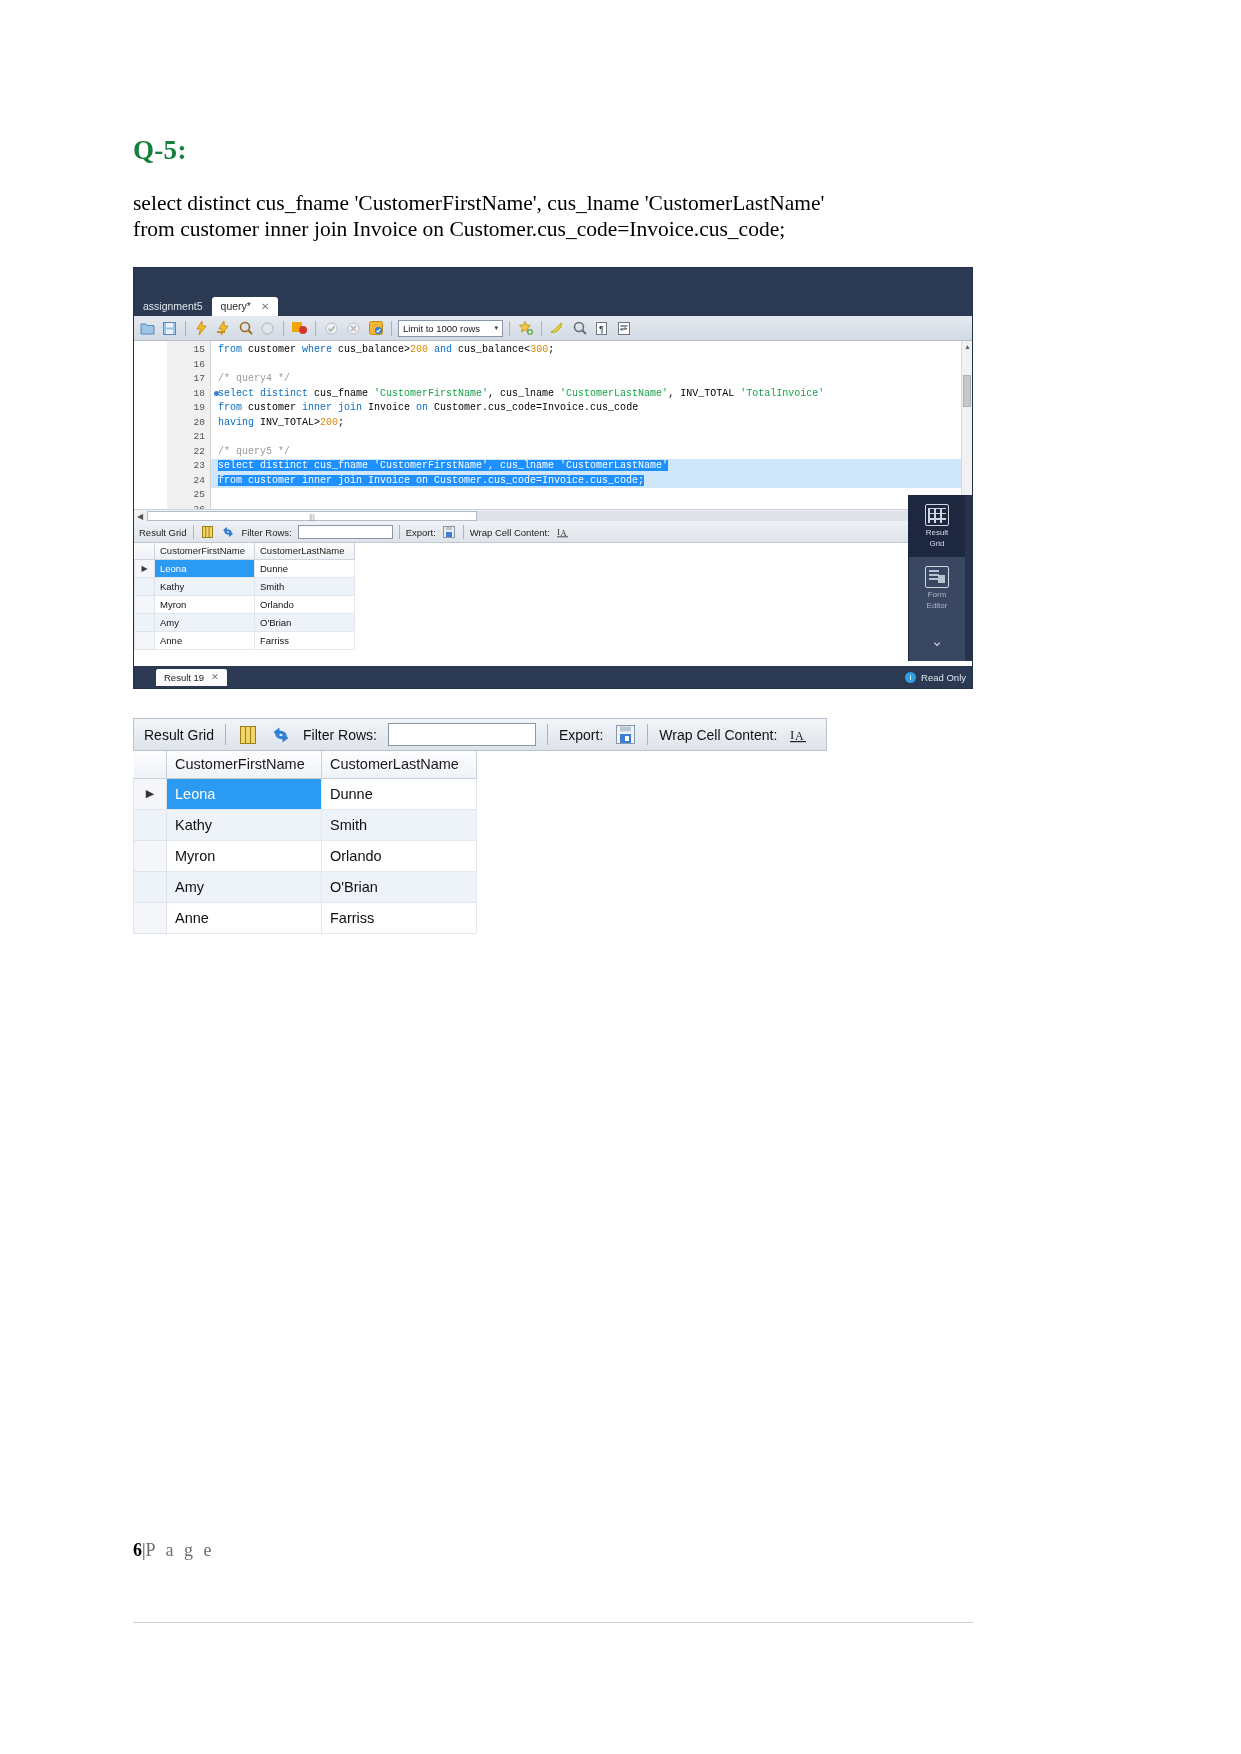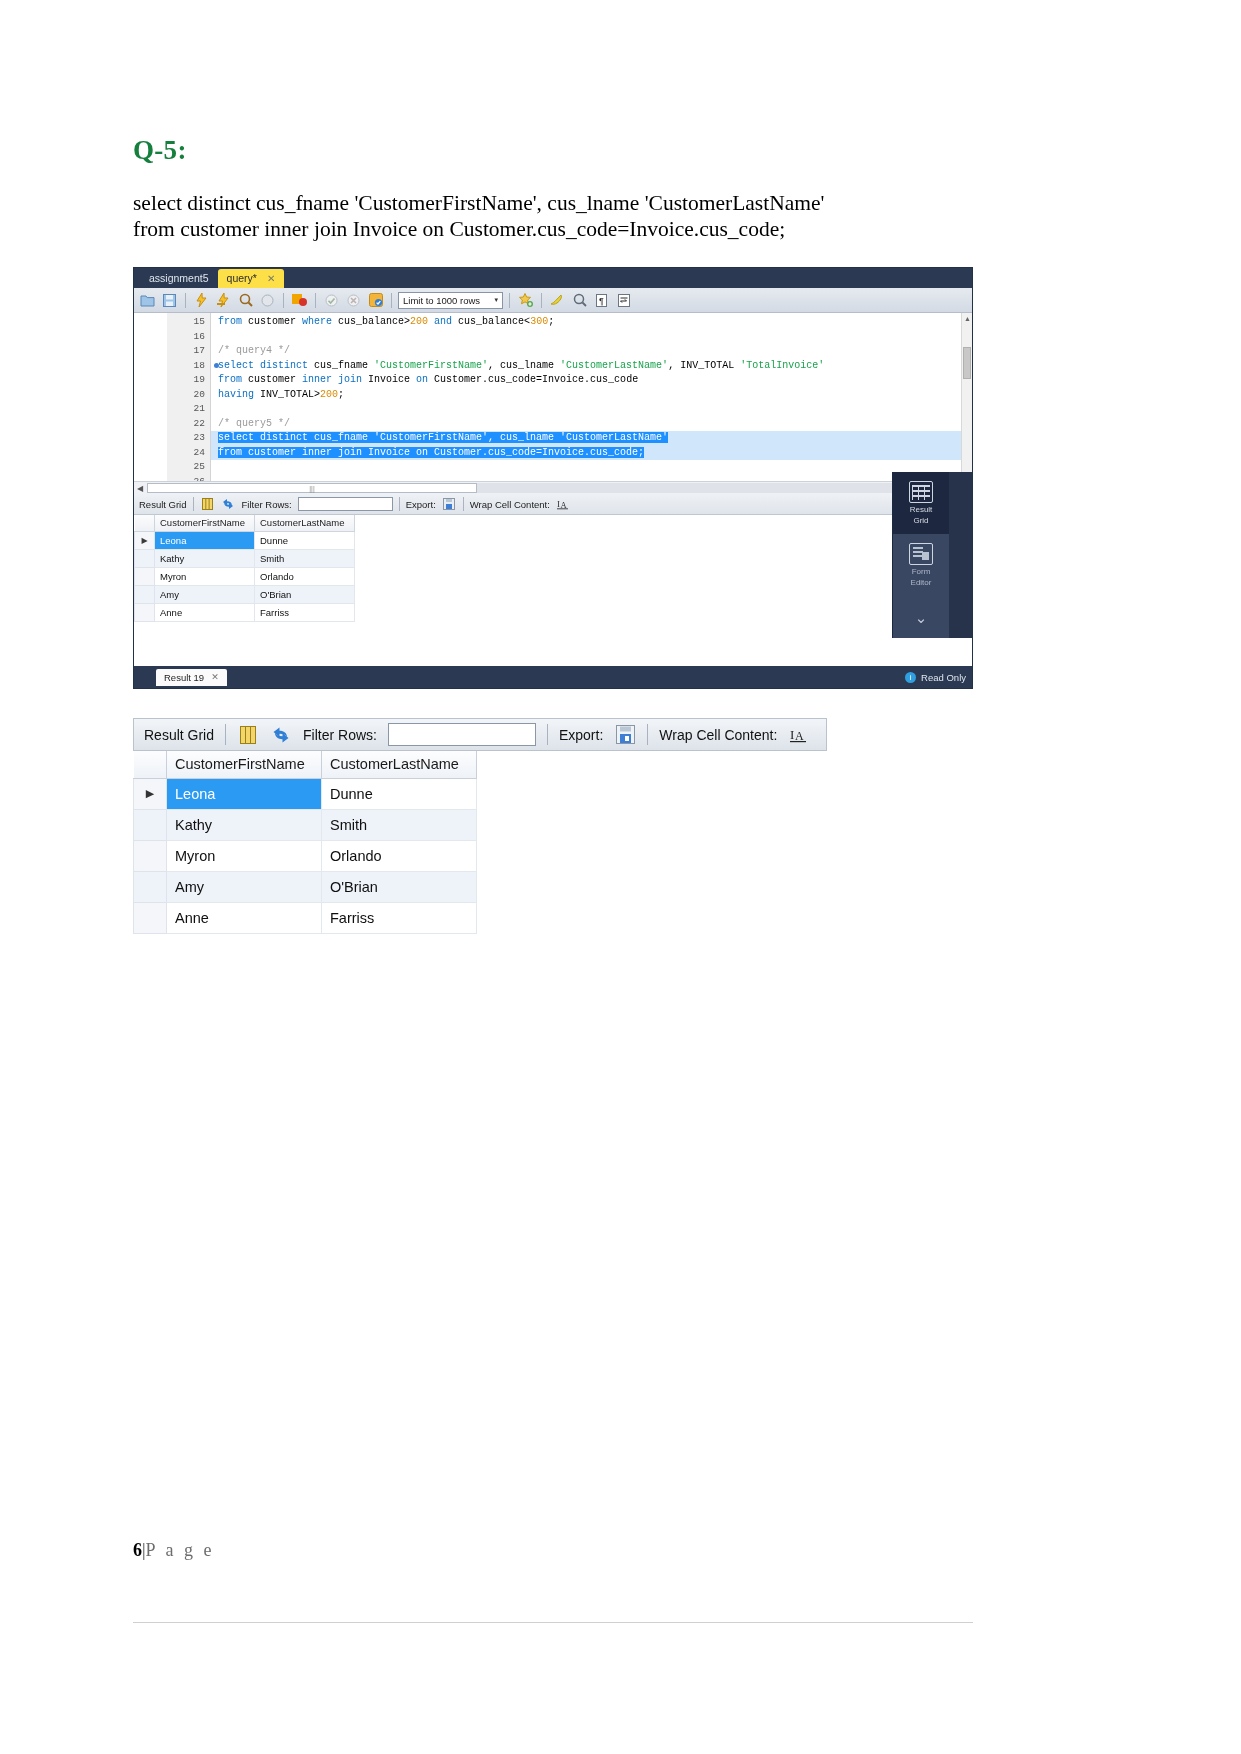--- a/index.html
+++ b/index.html
@@ -46,31 +46,32 @@
     background: #2b3a52;
     border: 1px solid #23304a;
     font-family: "Liberation Sans", sans-serif;
     overflow: hidden;
   }
   .wb-tabbar {
     height: 20px;
     background: #2b3a52;
     display: flex;
     align-items: flex-end;
-    padding-left: 6px;
+    padding-left: 0;
     position: relative;
+    margin-top: 28px;
   }
   .wb-tab {
     font-size: 10.5px;
     color: #dfe5ee;
     padding: 3px 9px 3px 9px;
     line-height: 13px;
   }
   .wb-tab.active {
-    background: #fde047;
+    background: #ffffff;
     color: #2b2b2b;
     border-radius: 3px 3px 0 0;
     display: flex;
     align-items: center;
     gap: 10px;
   }
   .wb-tab .tab-x { font-size: 10px; color: #7a7a6a; }
 
   .wb-toolbar {
     height: 25px;
@@ -267,22 +268,22 @@
   table.grid td.sel {
     background: #2b9af3;
     color: #ffffff;
   }
   .col-first { width: 100px; }
   .col-last  { width: 100px; }
 
   
   .wb-side {
     position: absolute;
-    right: 0; top: 204px;
-    width: 80px; height: 166px;
+    right: 0; top: 227px;
+    width: 64px; height: 166px;
     background: #26334a;
     border-left: 1px solid #1c2740;
   }
   .side-item {
     width: 56px; height: 62px;
     display: flex; flex-direction: column;
     align-items: center; justify-content: center;
     gap: 2px;
     color: #d6dce6;
     font-size: 8px;

